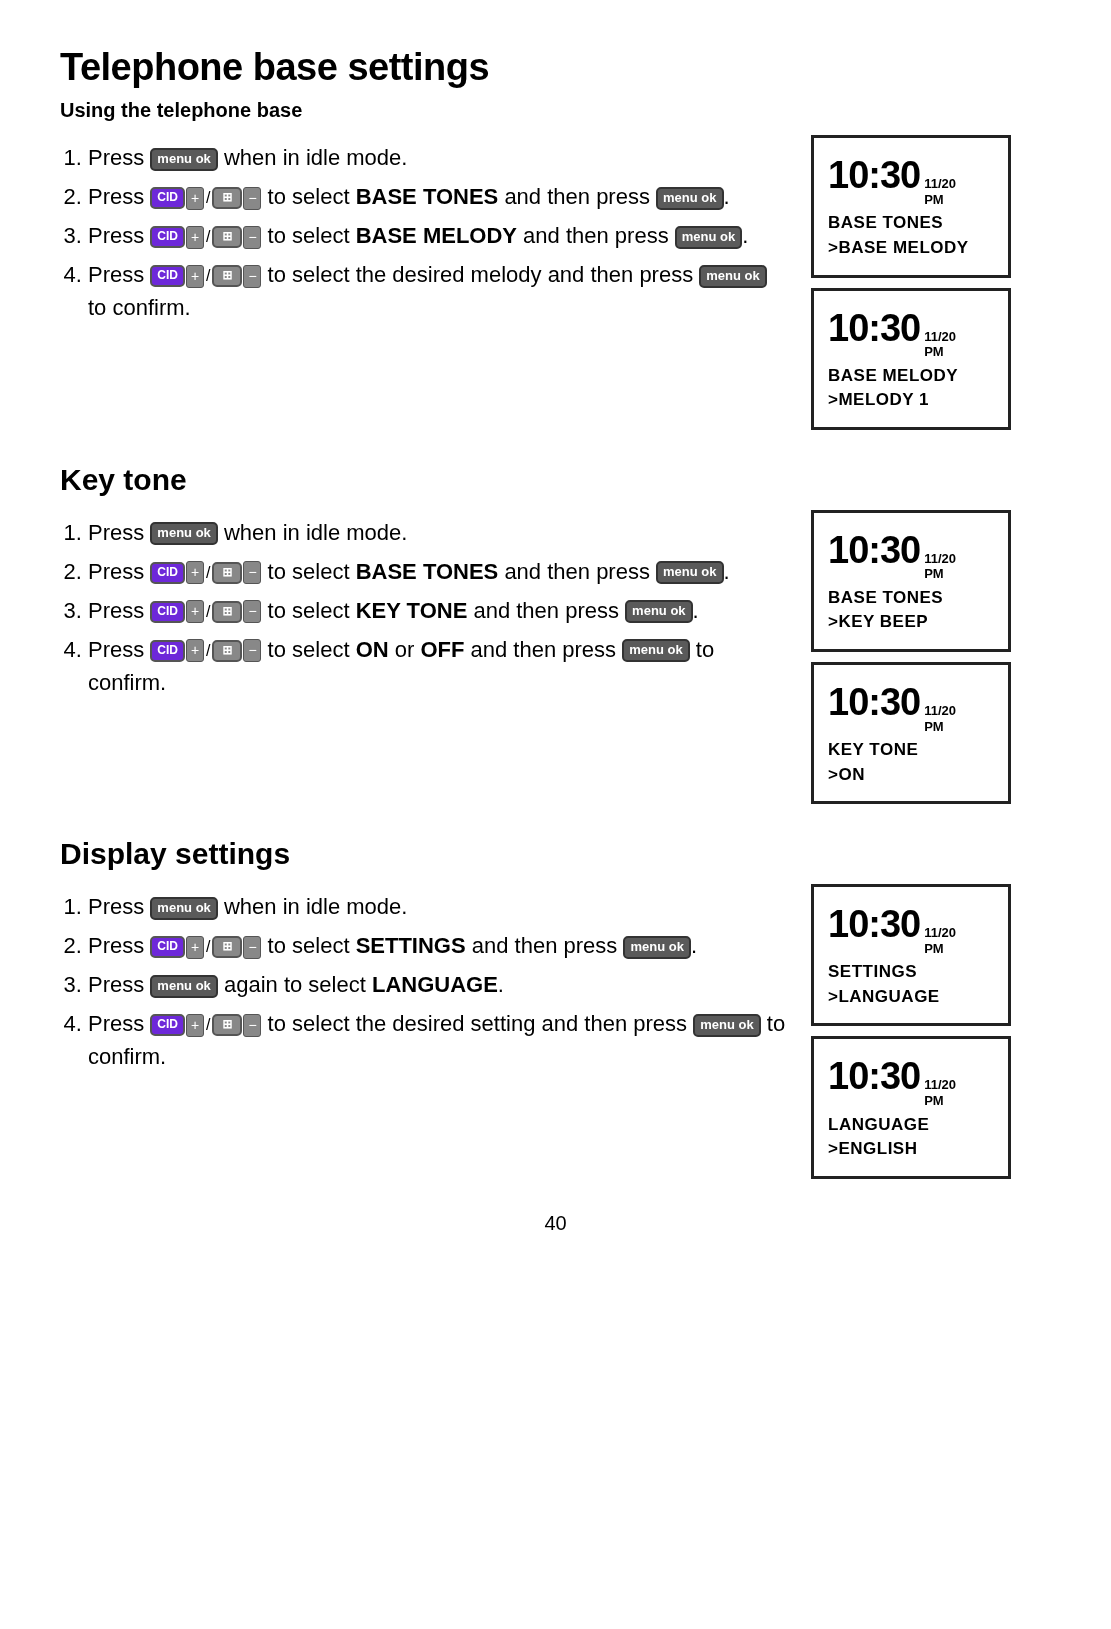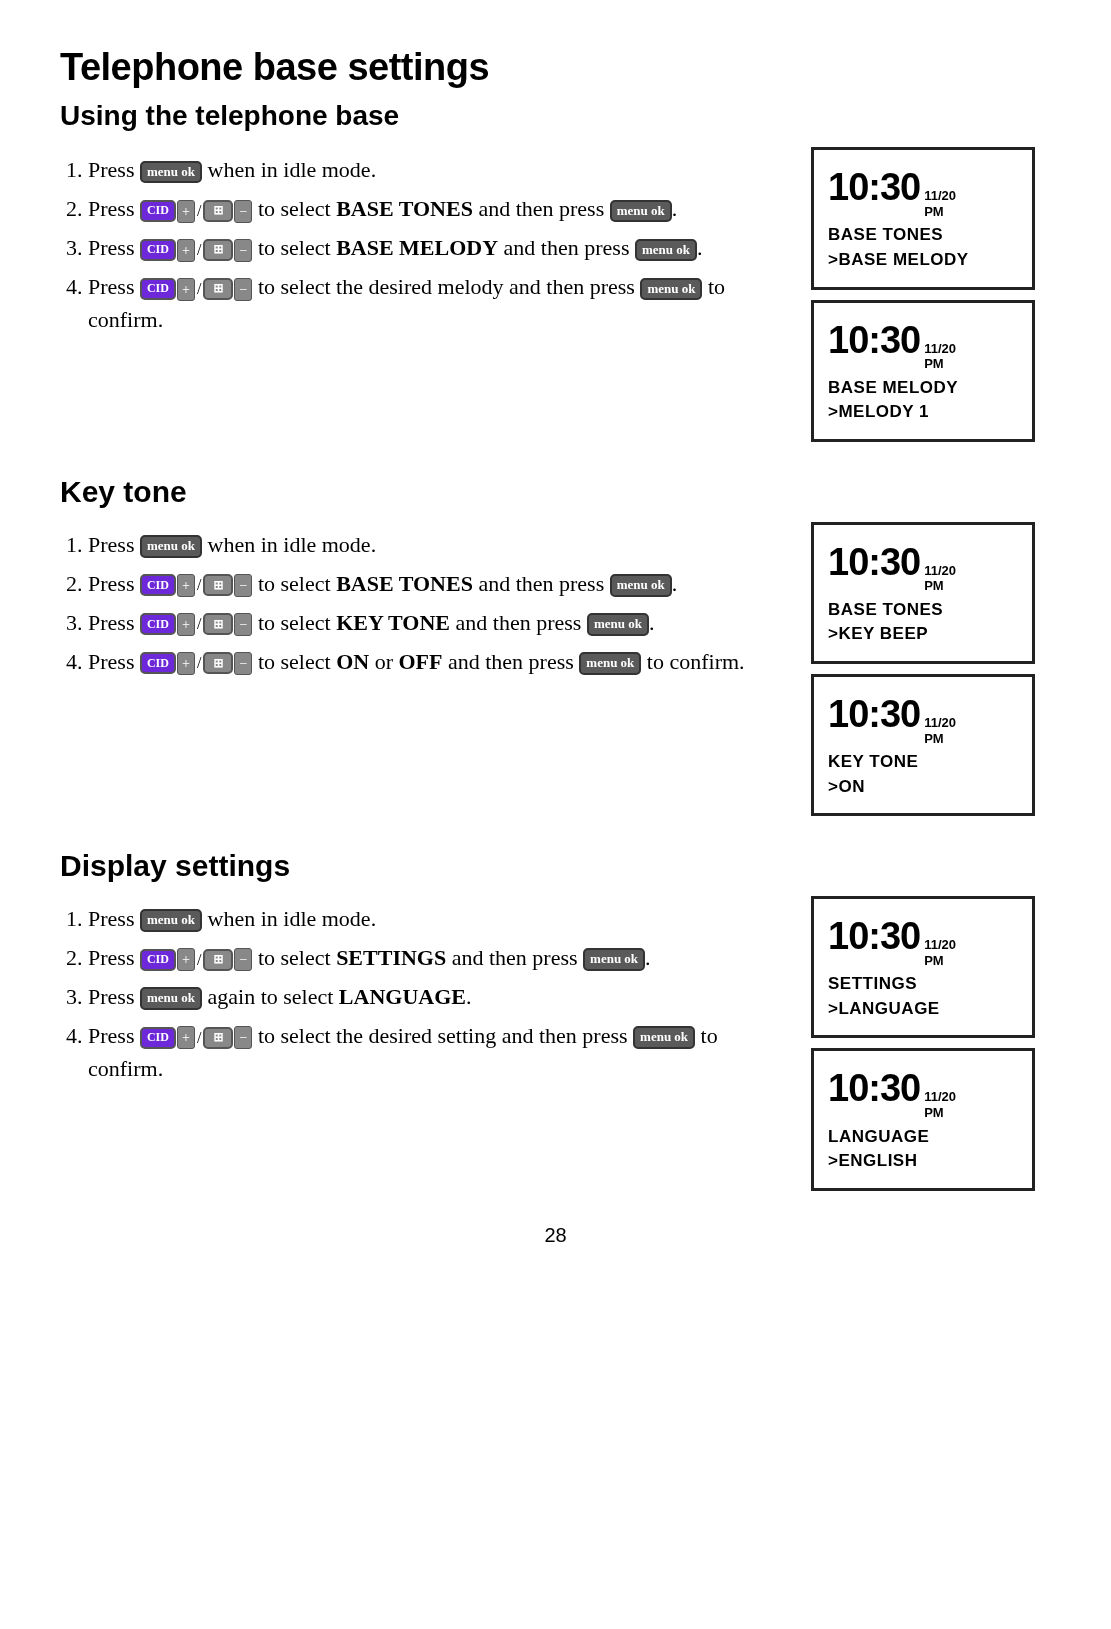--- a/index.html
+++ b/index.html
@@ -19,39 +19,38 @@
       font-weight: 900;
       letter-spacing: -0.5px;
     }
     h2 {
       font-size: 30px;
       font-weight: 900;
       margin-top: 28px;
       margin-bottom: 8px;
     }
     .subtitle {
-      font-size: 28px;
+      font-size: 20px;
       font-weight: 700;
       margin-bottom: 10px;
     }
 
     .section {
       position: relative;
       margin-bottom: 10px;
     }
 
     .two-col {
       display: flex;
       gap: 20px;
       align-items: flex-start;
       margin-top: 6px;
     }
     .instructions {
       flex: 1 1 0;
-      font-family: Liberation Serif, serif;
     }
     .screens {
       flex: 0 0 240px;
       display: flex;
       flex-direction: column;
       gap: 10px;
     }
 
     ol {
       padding-left: 28px;
@@ -138,21 +137,21 @@
       border-color: #555;
       font-size: 12px;
       min-width: 30px;
     }
 
     
     .screen {
       border: 3px solid #222;
       padding: 10px 14px 14px 14px;
       background: #fff;
-      width: 224px;
+      width: 200px;
     }
     .screen-time {
       display: flex;
       align-items: baseline;
       margin-bottom: 4px;
     }
     .screen-time-big {
       font-size: 38px;
       font-weight: 900;
       letter-spacing: -1px;
@@ -393,13 +392,13 @@
           <span class="date-num">11/20</span>
           <span class="pm">PM</span>
         </span>
       </div>
       <div class="screen-menu1">LANGUAGE</div>
       <div class="screen-menu2">&gt;ENGLISH</div>
     </div>
   </div>
 </div>
 
-<div class="page-num">28</div>
+<div class="page-num">40</div>
 
 </body></html>

